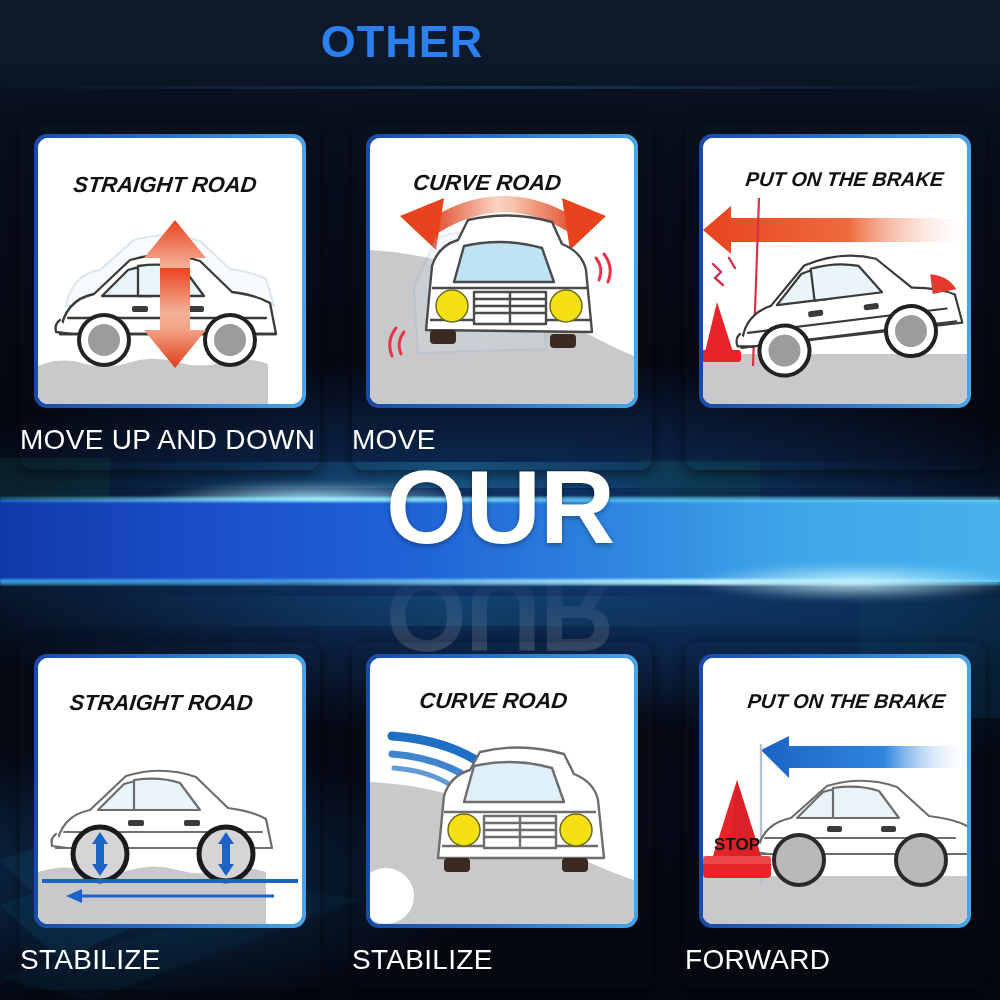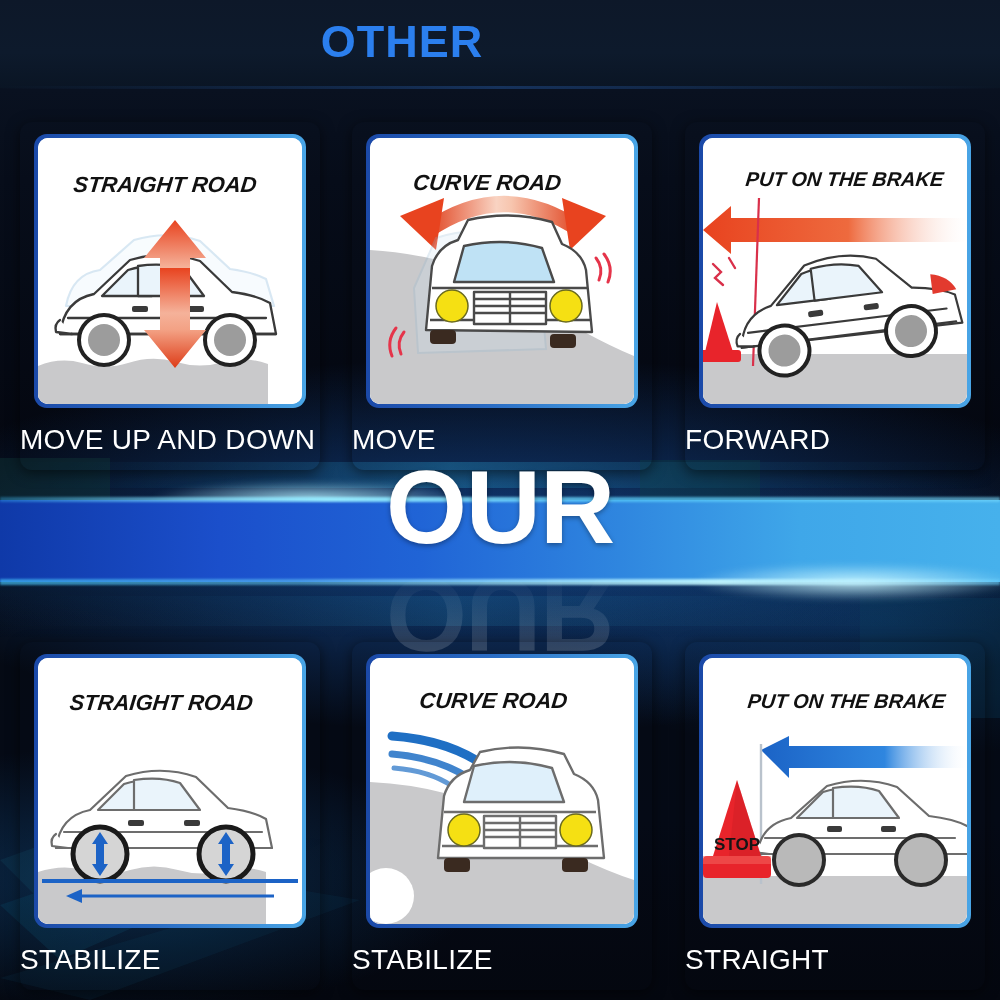--- a/index.html
+++ b/index.html
@@ -249,21 +249,20 @@
           <polygon points="14,164 2,214 30,214" fill="#e8242b"></polygon>
           <rect x="-6" y="212" width="44" height="12" rx="3" fill="#e8242b"></rect>
           <g stroke="#d9304a" stroke-width="2.4" fill="none" stroke-linecap="round">
             <path d="M10 126 l8 8 -6 6 8 7"></path>
               <path d="M26 120 l6 10"></path>
           </g>
         </g>
         <text x="146" y="48" text-anchor="middle" font-family="'Liberation Sans',sans-serif" font-size="20" font-weight="bold" font-style="italic" fill="#111" transform="skewX(-6)">PUT ON THE BRAKE</text>
       </svg>
     </div>
-    <div class="card-caption">FORWARD</div>
   </div>
 
   <div class="band-wrap">
     <div class="band-spark-l"></div>
     <div class="band"></div>
     <div class="band-glow-top"></div>
     <div class="band-glow-bot"></div>
     <div class="band-spark-r"></div>
     <div class="band-word-refl">OUR</div>
     <div class="band-word">OUR</div>
@@ -371,16 +370,16 @@
         <g>
           <polygon points="34,122 10,198 58,198" fill="#e8242b"></polygon>
           <polygon points="34,122 26,198 58,198" fill="#c41c22" opacity=".35"></polygon>
           <rect x="0" y="198" width="68" height="22" rx="4" fill="#e8242b"></rect>
           <rect x="0" y="198" width="68" height="8" fill="#f46a63" opacity=".5"></rect>
         </g>
         <text x="34" y="192" text-anchor="middle" font-family="'Liberation Sans',sans-serif" font-size="17" font-weight="bold" fill="#151515">STOP</text>
         <text x="148" y="50" text-anchor="middle" font-family="'Liberation Sans',sans-serif" font-size="20" font-weight="bold" font-style="italic" fill="#111" transform="skewX(-6)">PUT ON THE BRAKE</text>
       </svg>
     </div>
-    <div class="card-caption">STRAIGHT</div>
+    <div class="card-caption">FORWARD</div>
   </div>
 
 </div>
 
 </body></html>

